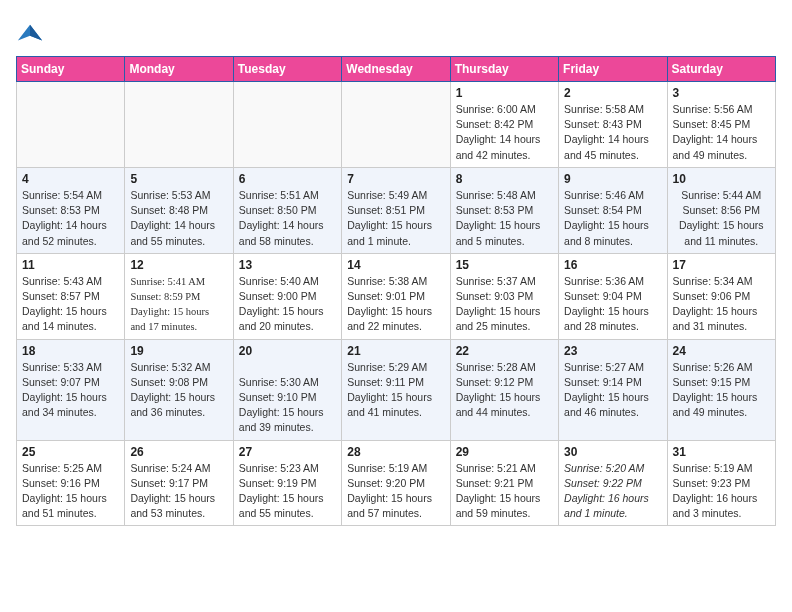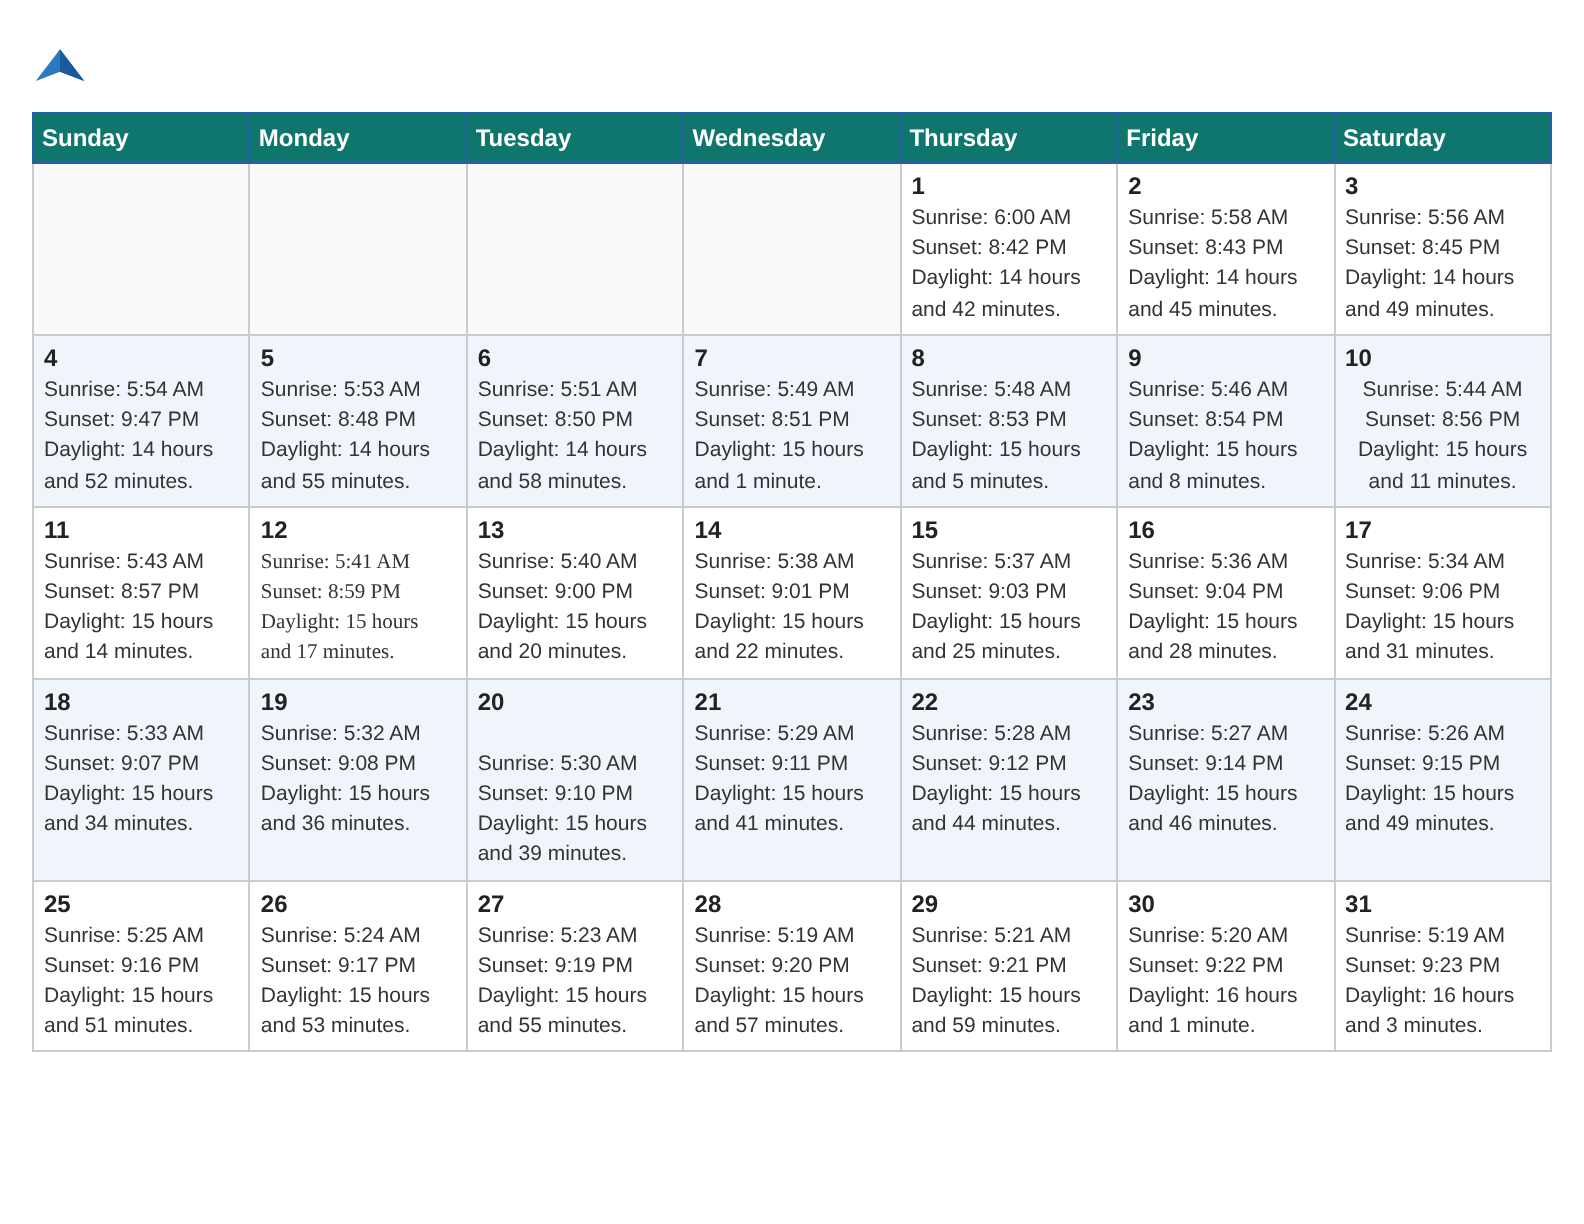--- a/index.html
+++ b/index.html
@@ -46,21 +46,21 @@
     .subtitle {
       font-size: 15px;
       color: #333;
     }
     table {
       width: 100%;
       border-collapse: collapse;
       font-size: 11px;
     }
     thead tr th {
-      background: #0f766e;
+      background: #ec4899;
       color: #fff;
       padding: 5px 4px;
       text-align: left;
       font-size: 12px;
       font-weight: bold;
       border: 1px solid #2a5caa;
     }
     tbody tr td {
       border: 1px solid #ccc;
       vertical-align: top;
@@ -145,21 +145,21 @@
           <div class="day-info" style="white-space: pre-line;">Sunrise: 5:56 AM
 Sunset: 8:45 PM
 Daylight: 14 hours
 and 49 minutes.</div>
         </td>
       </tr>
       <tr>
         <td>
           <span class="day-num">4</span>
           <div class="day-info" style="white-space: pre-line;">Sunrise: 5:54 AM
-Sunset: 9:47 PM
+Sunset: 8:53 PM
 Daylight: 14 hours
 and 52 minutes.</div>
         </td>
         <td>
           <span class="day-num">5</span>
           <div class="day-info" style="white-space: pre-line;">Sunrise: 5:53 AM
 Sunset: 8:48 PM
 Daylight: 14 hours
 and 55 minutes.</div>
         </td>
@@ -332,21 +332,21 @@
         </td>
         <td>
           <span class="day-num">29</span>
           <div class="day-info" style="white-space: pre-line;">Sunrise: 5:21 AM
 Sunset: 9:21 PM
 Daylight: 15 hours
 and 59 minutes.</div>
         </td>
         <td>
           <span class="day-num">30</span>
-          <div class="day-info" style="white-space: pre-line;">Sunrise: 5:20 AM
+          <div class="day-info" style="white-space: pre-line; font-style: italic;">Sunrise: 5:20 AM
 Sunset: 9:22 PM
 Daylight: 16 hours
 and 1 minute.</div>
         </td>
         <td>
           <span class="day-num">31</span>
           <div class="day-info" style="white-space: pre-line;">Sunrise: 5:19 AM
 Sunset: 9:23 PM
 Daylight: 16 hours
 and 3 minutes.</div>

